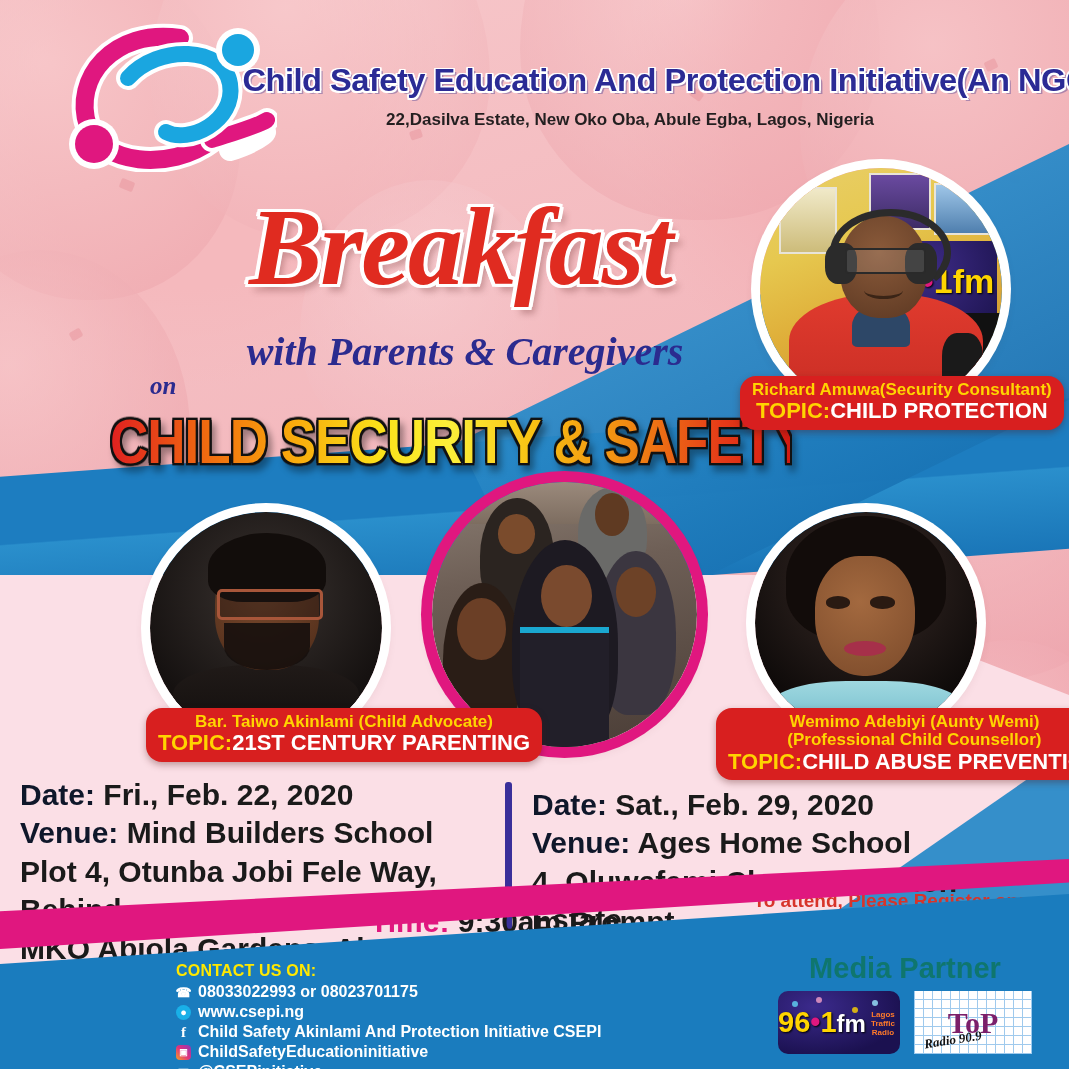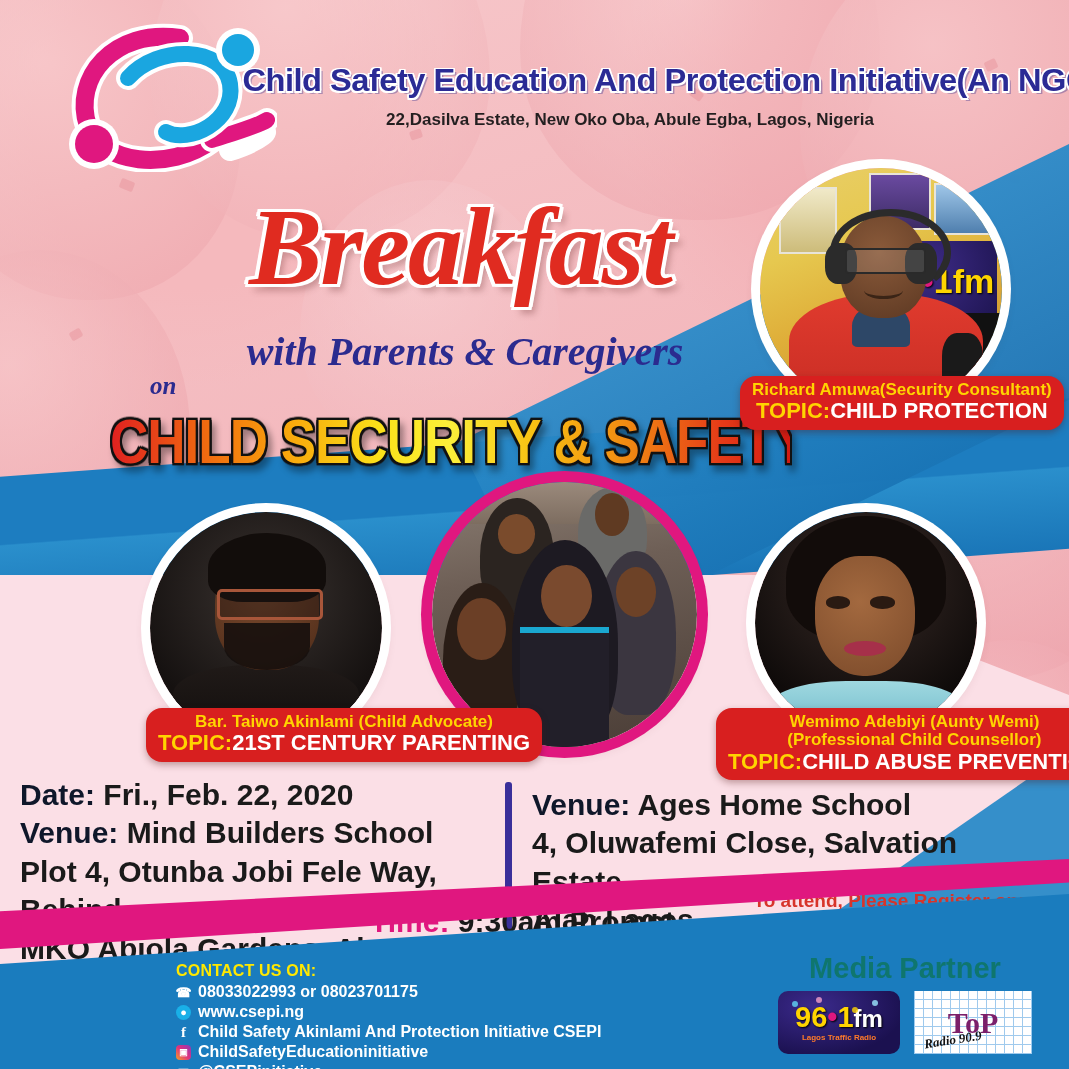--- a/index.html
+++ b/index.html
@@ -252,21 +252,21 @@
   .ic-tw{background:transparent;color:#fff;font-size:13px;}
 
   
   #media-partner{position:absolute;left:760px;top:952px;width:290px;text-align:center;}
   #media-partner .mp-title{color:#0f766e;font-weight:bold;font-size:29px;margin-bottom:6px;}
   .mp-logos{display:flex;gap:14px;justify-content:center;align-items:center;}
   .logo961{
     width:122px;height:63px;border-radius:10px;
     background:radial-gradient(ellipse at 30% 25%,#3b2a8c,#1b1150 75%);
     position:relative;overflow:hidden;
-    display:flex;align-items:center;justify-content:center;flex-direction:column;
+    display:flex;align-items:center;justify-content:center;
   }
   .logo961 .num{font-weight:bold;font-size:29px;color:#ffd400;line-height:1;text-shadow:1px 1px 2px #000;}
   .logo961 .num .dot{color:#e0177f;}
   .logo961 .num .fm{color:#ffffff;font-size:24px;}
   .logo961 .sub{font-size:8px;color:#ff7a2a;font-weight:bold;margin-top:1px;}
   .logo961 .spark{position:absolute;width:6px;height:6px;border-radius:50%;background:#62d6f5;opacity:.8;}
   .logotop{
     width:118px;height:63px;background:#ffffff;position:relative;overflow:hidden;
     display:flex;align-items:center;justify-content:center;
   }
@@ -428,20 +428,21 @@
   <div class="event" id="event-left">
     <div><span class="lb">Date:</span> <span>Fri., Feb. 22, 2020</span></div>
     <div><span class="lb">Venue:</span> <span>Mind Builders School</span></div>
     <div>Plot 4, Otunba Jobi Fele Way, Behind</div>
     <div>MKO Abiola Gardens, Alausa, Ikeja Lagos</div>
   </div>
 
   <div class="divider-v"></div>
 
   <div class="event" id="event-right">
+    <div><span class="lb">Date:</span> <span>Sat., Feb. 29, 2020</span></div>
     <div><span class="lb">Venue:</span> <span>Ages Home School</span></div>
     <div>4, Oluwafemi Close, Salvation Estate,</div>
     <div>Ajah Lagos</div>
   </div>
 
   <div id="event-time">
     <span class="lb">Time:</span> <span>9:30am Prompt</span>
   </div>
 
   <div id="register">

